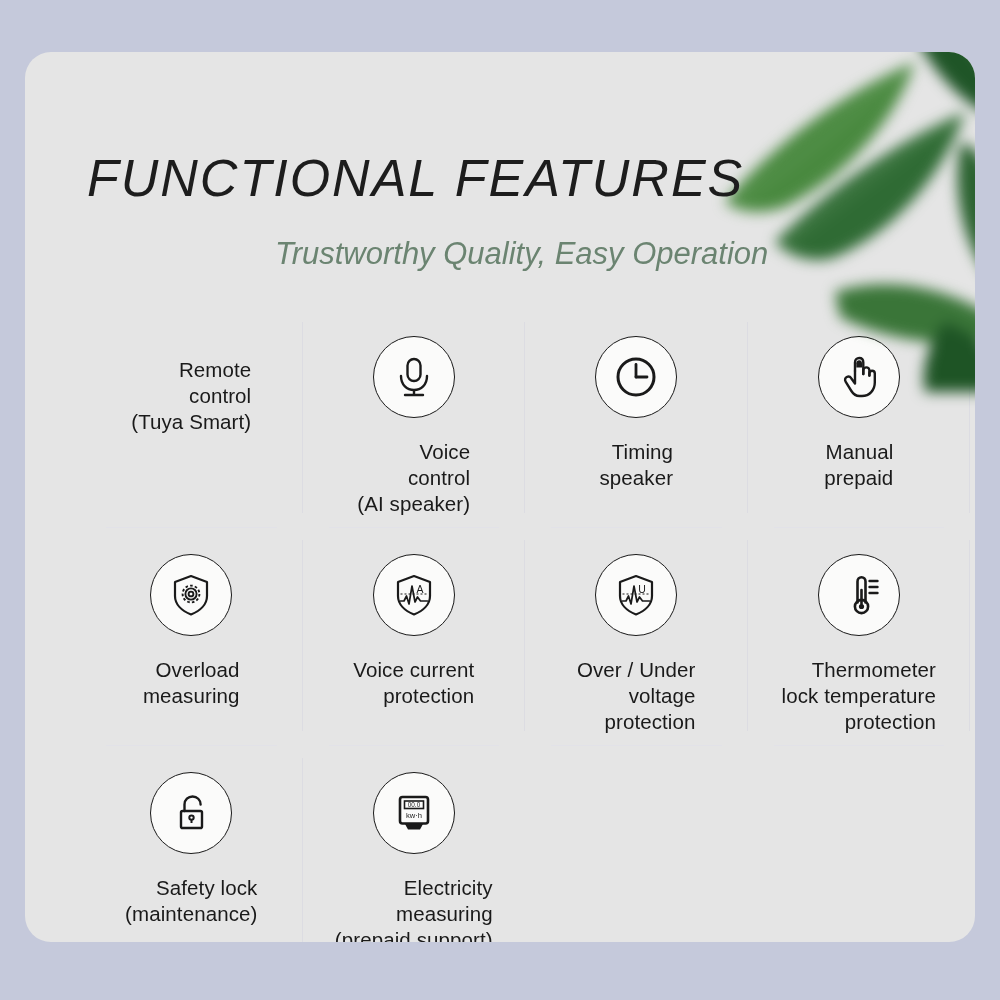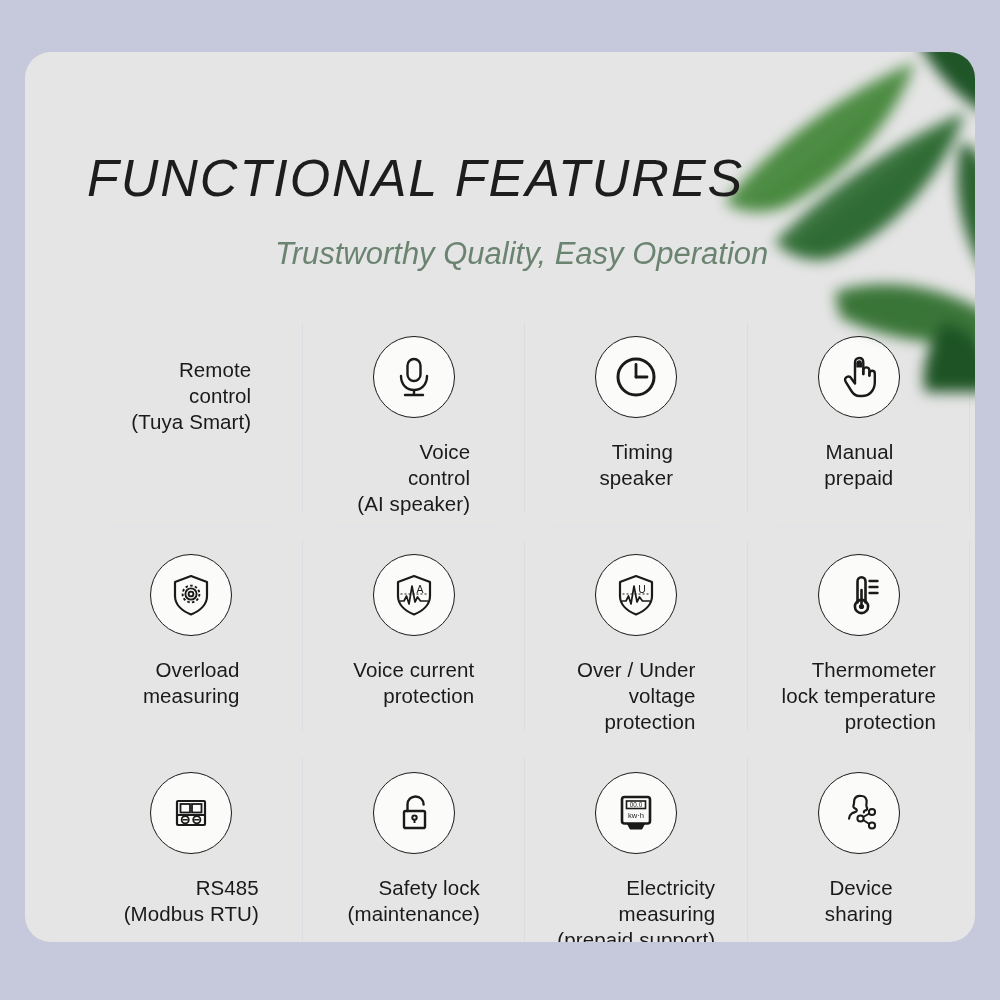--- a/index.html
+++ b/index.html
@@ -262,36 +262,20 @@
 protection</div>
       </div>
 
       <div class="sep-row">
         <span></span>
         <span></span>
         <span></span>
         <span></span>
       </div>
 
-      <div class="cell row3">
-        <div class="icon-wrap">
-          <svg width="50" height="50" viewBox="0 0 50 50">
-            <rect x="11" y="13" width="28" height="24" rx="1" fill="none" stroke="#1a1a1a" stroke-width="2.2"></rect>
-            <rect x="14.5" y="16" width="9.5" height="8.5" fill="none" stroke="#1a1a1a" stroke-width="1.8"></rect>
-            <rect x="26" y="16" width="9.5" height="8.5" fill="none" stroke="#1a1a1a" stroke-width="1.8"></rect>
-            <line x1="11" y1="27" x2="39" y2="27" stroke="#1a1a1a" stroke-width="2"></line>
-            <circle cx="19.2" cy="31.8" r="3.6" fill="none" stroke="#1a1a1a" stroke-width="1.8"></circle>
-            <circle cx="30.8" cy="31.8" r="3.6" fill="none" stroke="#1a1a1a" stroke-width="1.8"></circle>
-            <line x1="16.6" y1="31.8" x2="21.8" y2="31.8" stroke="#1a1a1a" stroke-width="1.5"></line>
-            <line x1="28.2" y1="31.8" x2="33.4" y2="31.8" stroke="#1a1a1a" stroke-width="1.5"></line>
-          </svg>
-        </div>
-        <div class="label">RS485
-(Modbus RTU)</div>
-      </div>
 
       <div class="cell row3">
         <div class="icon-wrap">
           <svg width="50" height="50" viewBox="0 0 50 50">
             <rect x="15" y="23" width="21" height="17" rx="1.6" fill="none" stroke="#1a1a1a" stroke-width="2.4"></rect>
             <path d="M 18.5 23 L 18.5 16.5 C 18.5 11.8 22.2 8.5 26.6 8.5 C 31 8.5 34.6 11.8 34.6 16.5" fill="none" stroke="#1a1a1a" stroke-width="2.4" stroke-linecap="round"></path>
             <circle cx="25.5" cy="29.6" r="2.2" fill="none" stroke="#1a1a1a" stroke-width="2"></circle>
             <line x1="25.5" y1="31" x2="25.5" y2="35" stroke="#1a1a1a" stroke-width="2"></line>
           </svg>
         </div>
@@ -307,35 +291,16 @@
             <text x="25" y="19" font-family="'Liberation Sans',sans-serif" font-size="6.4" text-anchor="middle" fill="#1a1a1a">00.0</text>
             <text x="25" y="29.5" font-family="'Liberation Sans',sans-serif" font-size="7.6" text-anchor="middle" fill="#1a1a1a">kw·h</text>
             <path d="M 16 36 L 34 36 L 31 41.5 L 19 41.5 Z" fill="#1a1a1a"></path>
           </svg>
         </div>
         <div class="label">Electricity
 measuring
 (prepaid support)</div>
       </div>
 
-      <div class="cell row3">
-        <div class="icon-wrap">
-          <svg width="50" height="50" viewBox="0 0 50 50">
-            <path d="M 27.5 8 C 31 8 33 11 32.6 14.5 C 32.4 16.4 31.8 18 32.8 19.5 C 33.6 20.6 33 22 31.6 22.3
-                     C 30.4 22.6 29.8 23 29.9 24.3" fill="none" stroke="#1a1a1a" stroke-width="2.2" stroke-linecap="round" stroke-linejoin="round"></path>
-            <path d="M 27.5 8 C 24.5 7.4 21.6 8.6 20.6 11 C 19.8 13 20.4 15.2 19.6 17 C 18.9 18.6 19.8 20.2 21.4 20.6
-                     C 22.4 20.9 22.9 21.5 22.8 22.7 C 22.6 24.6 20 24 17.6 25.6 C 15.8 26.8 15.2 28.6 15 30.6" fill="none" stroke="#1a1a1a" stroke-width="2.2" stroke-linecap="round" stroke-linejoin="round"></path>
-            <g fill="none" stroke="#1a1a1a" stroke-width="2">
-              <circle cx="38" cy="24" r="3.1"></circle>
-              <circle cx="26.5" cy="30.5" r="3.1"></circle>
-              <circle cx="38" cy="37.5" r="3.1"></circle>
-              <line x1="29.2" y1="29" x2="35.3" y2="25.5"></line>
-              <line x1="29.2" y1="32" x2="35.3" y2="36"></line>
-            </g>
-          </svg>
-        </div>
-        <div class="label">Device
-sharing</div>
-      </div>
 
     </div>
   </div>
 </div>
 
 </body></html>

